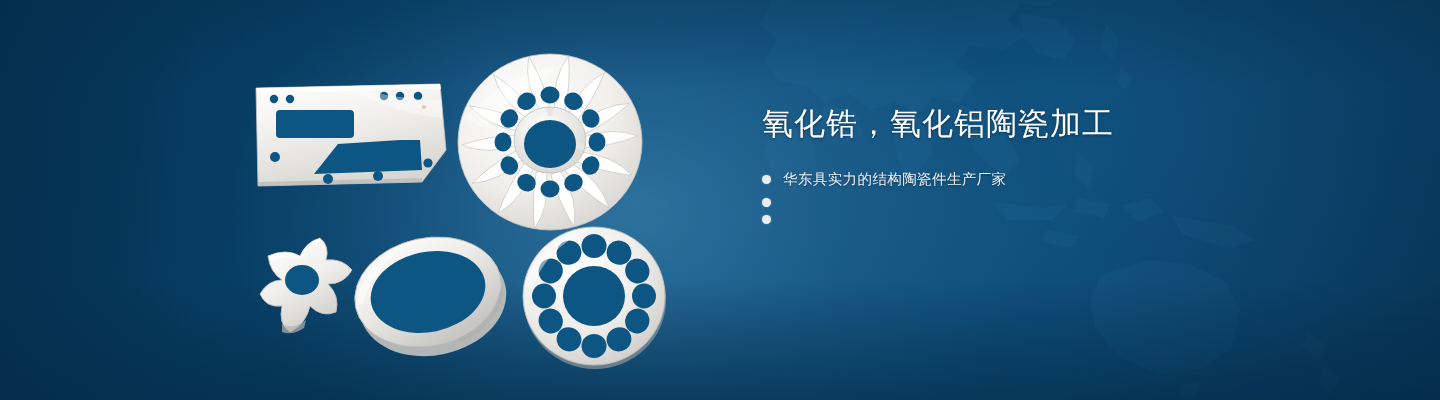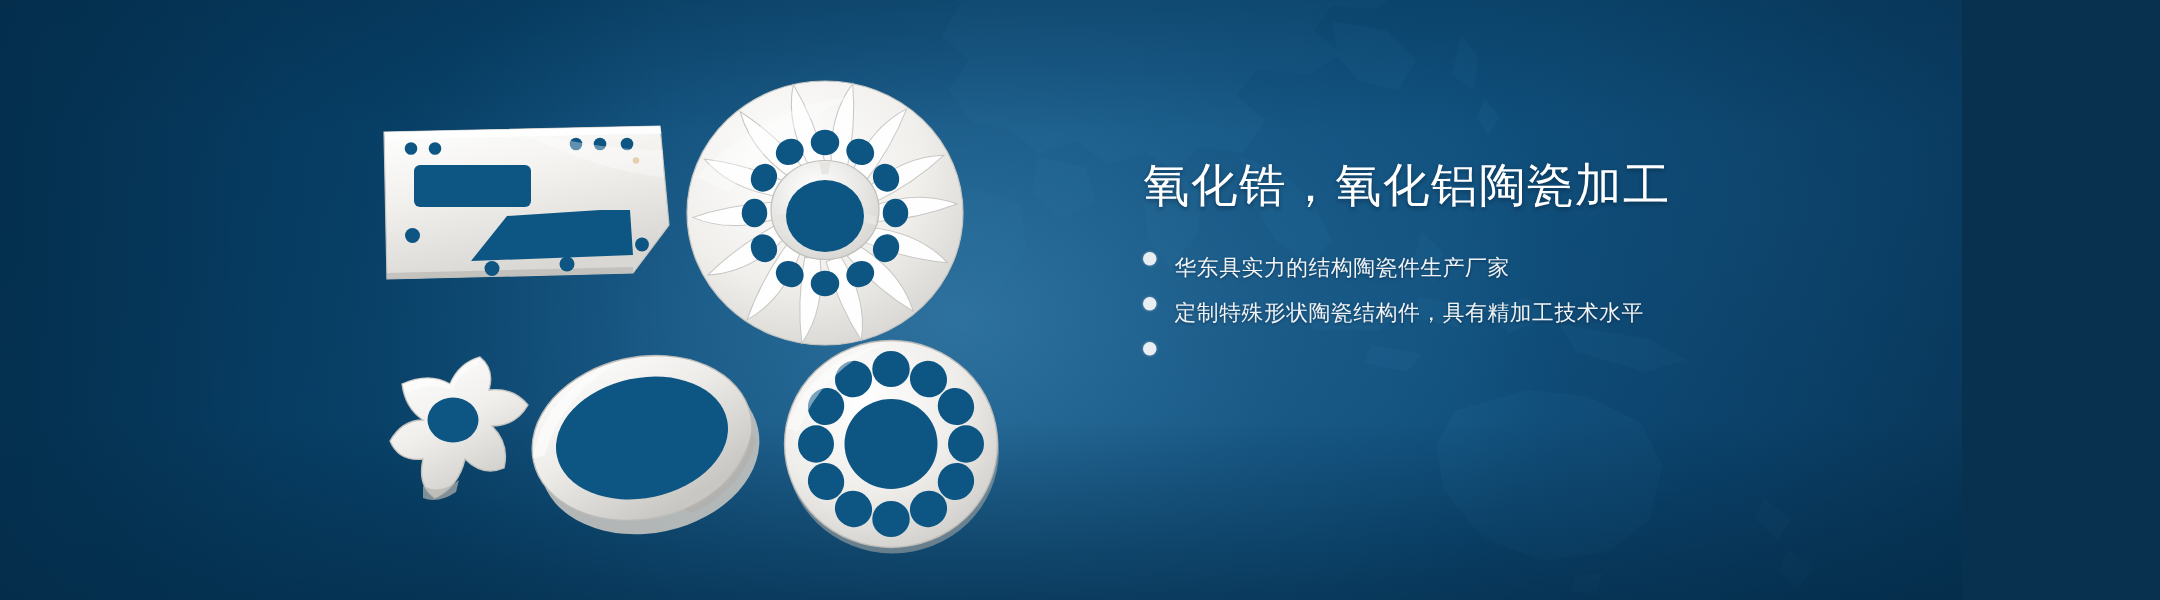--- a/index.html
+++ b/index.html
@@ -2,21 +2,21 @@
 <html><head>
 <meta charset="utf-8">
 <style>
   html, body {
     margin: 0;
     padding: 0;
     background: #08314f;
   }
   .banner {
     position: relative;
-    width: 1308px;
+    width: 1440px;
     height: 400px;
     overflow: hidden;
     font-family: "Liberation Sans", "DejaVu Sans", sans-serif;
     background: #07446f;
   }
 
   
   .bg-base {
     position: absolute;
     inset: 0;
@@ -68,20 +68,21 @@
     text-shadow: 0 1px 3px rgba(0,20,40,0.45);
   }
   .bullets {
     margin: 0;
     padding: 0;
     list-style: none;
     margin-top: 24px;
   }
   .bullets li {
     display: flex;
+    align-items: center;
     margin-bottom: 8px;
     white-space: nowrap;
   }
   .dot {
     width: 9px;
     height: 9px;
     border-radius: 50%;
     background: #e9eef2;
     margin-right: 12px;
     flex: none;
@@ -397,21 +398,20 @@
 
   <div class="copy">
     <div class="headline">氧化锆，氧化铝陶瓷加工</div>
     <ul class="bullets">
       <li>
         <span class="dot"></span>
         <span class="btext">华东具实力的结构陶瓷件生产厂家</span>
       </li>
       <li>
         <span class="dot"></span>
-        <span class="btext">定制特殊形状陶瓷结构件，具有精加工技术水平</span>
       </li>
       <li>
         <span class="dot"></span>
       </li>
     </ul>
   </div>
 
 </div>
 
 </body></html>

